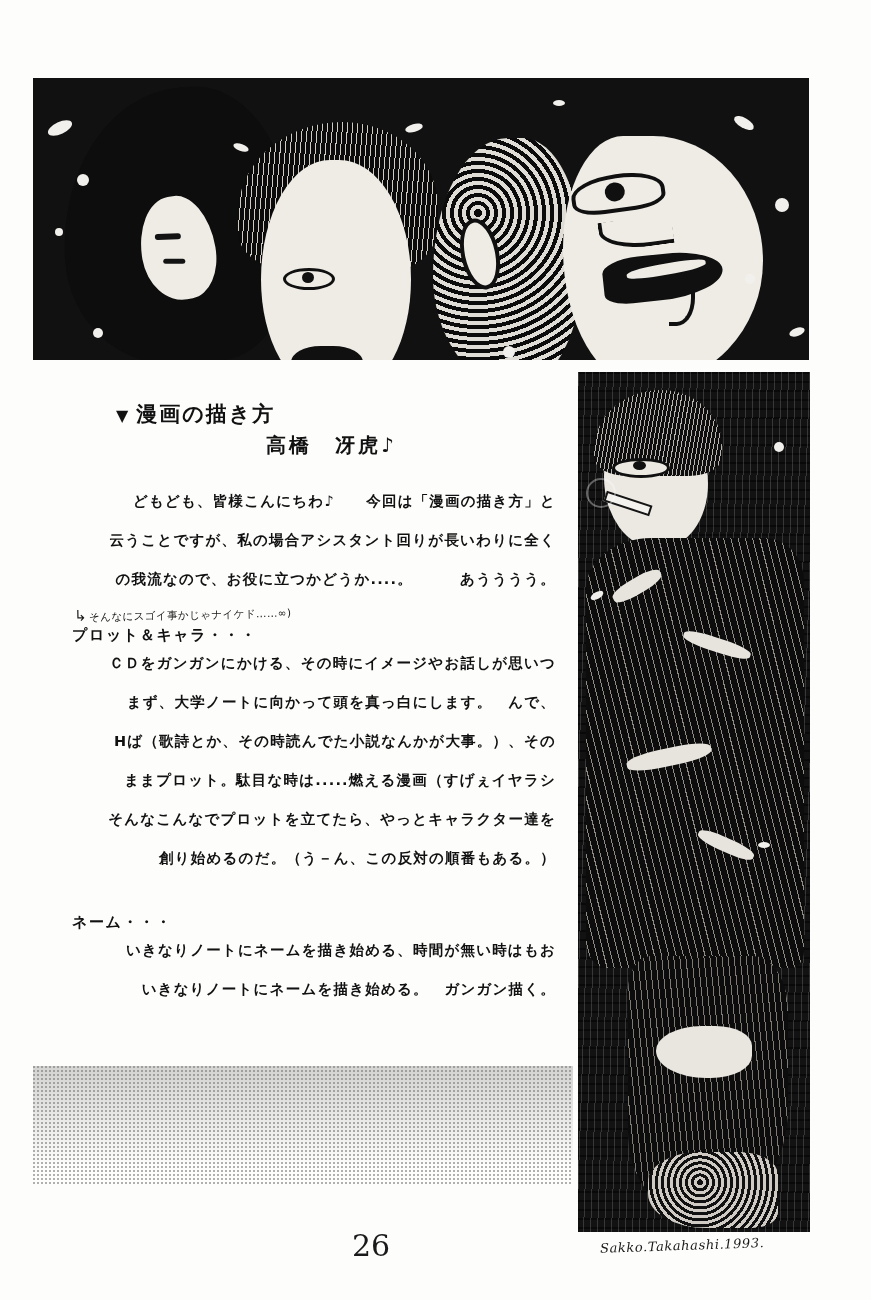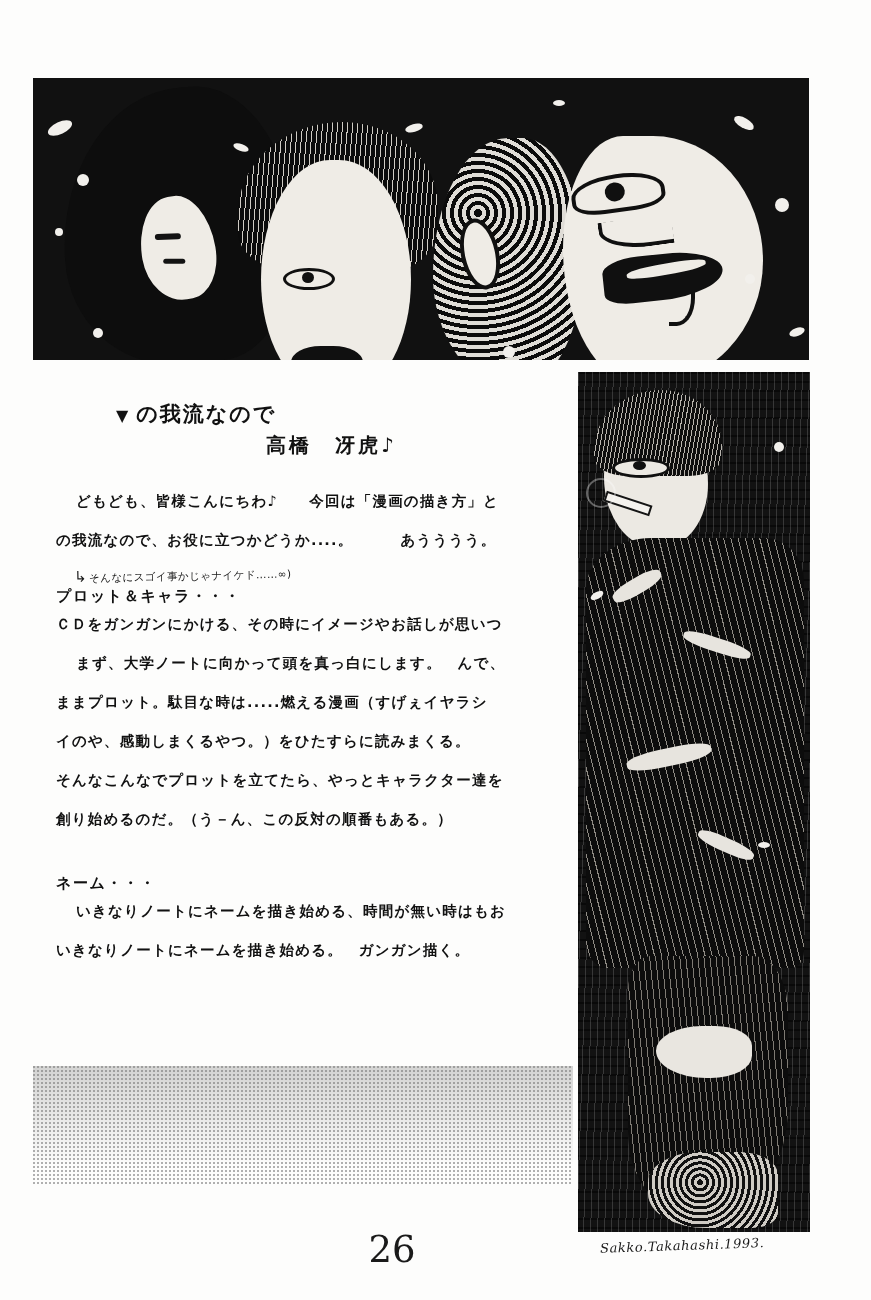--- a/index.html
+++ b/index.html
@@ -186,47 +186,47 @@
     font-size:21px;font-weight:bold;letter-spacing:2px;
     margin:0 0 4px 60px;
   }
   .heading .tri{font-size:16px;margin-right:6px;}
   .byline{
     font-size:20px;font-weight:bold;letter-spacing:3px;
     margin:4px 0 26px 210px;
   }
   .para{
     font-size:14.5px;line-height:33px;letter-spacing:1.2px;
-    margin:0 0 6px 0;font-weight:bold;
+    margin:0 0 6px 0;font-weight:bold;text-align:right;
   }
   .para.indent{text-indent:20px;}
   .scribble{
     font-size:10.5px;letter-spacing:.4px;margin:0 0 2px 18px;
     color:#181818;transform:rotate(-1.2deg);
     font-family:"DejaVu Sans","Liberation Sans",sans-serif;
   }
   .scribble .arrow{font-size:15px;margin-right:2px;}
   .sec-title{
-    font-size:15px;font-weight:bold;letter-spacing:1.6px;margin:6px 0 2px 0;
+    font-size:15px;font-weight:bold;letter-spacing:1.6px;margin:6px 0 2px 16px;
   }
   .gap{height:26px;}
 
   
   .halftone{
     position:absolute;left:33px;top:1066px;width:540px;height:120px;
     background:
       linear-gradient(180deg,rgba(0,0,0,.30),rgba(0,0,0,0) 85%),
       radial-gradient(circle at 1px 1px,rgba(0,0,0,.55) .9px,transparent 1.1px) 0 0/4px 4px;
     opacity:.55;
   }
 
   
   .page-num{
-    position:absolute;left:352px;top:1228px;width:80px;text-align:center;
-    font-size:37px;color:#1a1a1a;font-family:"DejaVu Serif","Liberation Serif",serif;
+    position:absolute;left:352px;top:1228px;width:80px;
+    font-size:30px;color:#1a1a1a;font-family:"DejaVu Serif","Liberation Serif",serif;
   }
   .sign{
     position:absolute;left:600px;top:1238px;font-size:13px;color:#1a1a1a;
     font-style:italic;letter-spacing:.6px;transform:rotate(-2deg);
     font-family:"DejaVu Serif","Liberation Serif",serif;
   }
 </style>
 </head>
 <body>
 
@@ -281,37 +281,38 @@
     <div class="knee"></div>
     <div class="boot"></div>
     <div class="splat" style="left:12px;top:220px;width:14px;height:7px;transform:rotate(-30deg)"></div>
     <div class="splat" style="left:196px;top:70px;width:10px;height:10px"></div>
     <div class="splat" style="left:180px;top:470px;width:12px;height:6px"></div>
   </div>
 
   <div class="text-col">
 
     <div class="heading">
-      <span class="tri">▼</span><span>の我流なので</span>
+      <span class="tri">▼</span><span>漫画の描き方</span>
     </div>
 
     <div class="byline">高橋　冴虎♪</div>
 
     <p class="para indent">どもども、皆様こんにちわ♪　　今回は「漫画の描き方」と</p>
+    <p class="para">云うことですが、私の場合アシスタント回りが長いわりに全く</p>
     <p class="para">の我流なので、お役に立つかどうか....。　　　あうううう。</p>
 
     <div class="scribble">
       <span class="arrow">↳</span><span>そんなにスゴイ事かじゃナイケド……∞)</span>
     </div>
 
     <div class="sec-title">プロット＆キャラ・・・</div>
     <p class="para">ＣＤをガンガンにかける、その時にイメージやお話しが思いつ</p>
     <p class="para indent">まず、大学ノートに向かって頭を真っ白にします。　んで、</p>
+    <p class="para">Hば（歌詩とか、その時読んでた小説なんかが大事。）、その</p>
     <p class="para">ままプロット。駄目な時は.....燃える漫画（すげぇイヤラシ</p>
-    <p class="para">イのや、感動しまくるやつ。）をひたすらに読みまくる。</p>
     <p class="para">そんなこんなでプロットを立てたら、やっとキャラクター達を</p>
     <p class="para">創り始めるのだ。（う－ん、この反対の順番もある。）</p>
 
     <div class="gap"></div>
 
     <div class="sec-title">ネーム・・・</div>
     <p class="para indent">いきなりノートにネームを描き始める、時間が無い時はもお</p>
     <p class="para">いきなりノートにネームを描き始める。　ガンガン描く。</p>
   </div>
 

